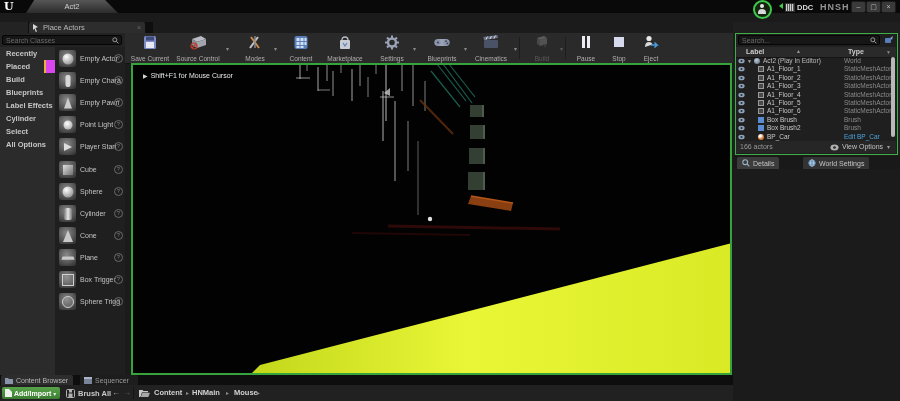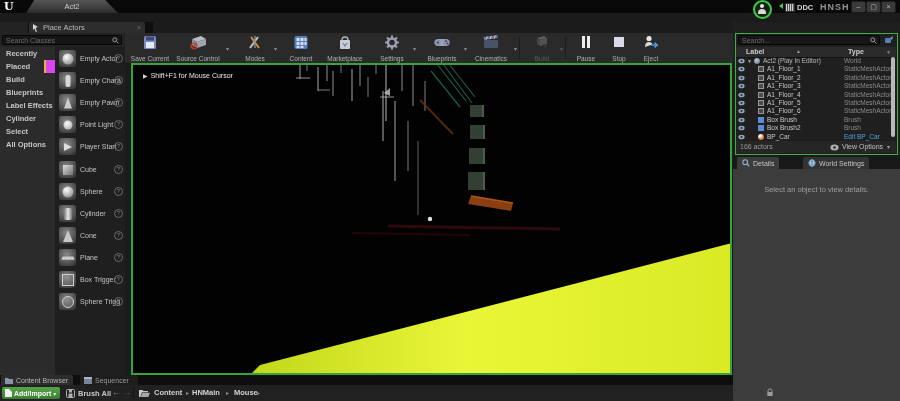--- a/index.html
+++ b/index.html
@@ -578,27 +578,20 @@
     </div>
     <div class="dtab" style="left:70px;background:#333333;">
       <svg width="8" height="8" viewBox="0 0 8 8">
           <circle cx="4" cy="4" r="3.5" fill="#6a93b8"></circle>
           <ellipse cx="4" cy="4" rx="1.6" ry="3.5" fill="none" stroke="#bcd4e8" stroke-width=".7"></ellipse>
           <line x1=".5" y1="4" x2="7.5" y2="4" stroke="#bcd4e8" stroke-width=".7"></line>
         </svg>
       <span>World Settings</span>
     </div>
   </div>
-  <div class="ab detailbody">
-    <div class="ab nw" style="left:50%;top:16px;transform:translateX(-50%);font-size:7.5px;color:#9f9f9f;">Select an object to view details.</div>
-    <svg class="ab" style="left:33px;top:219px;" width="8" height="9" viewBox="0 0 8 9">
-      <path d="M2 4 V2.6 Q2 1 4 1 Q6 1 6 2.6 V4" fill="none" stroke="#9a9a9a" stroke-width="1"></path>
-        <rect x="1.2" y="4" width="5.6" height="4" rx=".8" fill="#9a9a9a"></rect>
-      </svg>
-  </div>
 
   <div class="ab botstrip">
     <div class="ptab" style="left:1px;width:72px;height:10px;">
       <svg width="8" height="7" viewBox="0 0 8 7">
           <path d="M0 1 L3 1 L4 2 L8 2 L8 7 L0 7 Z" fill="#8a94a8"></path>
         </svg>
       <span class="lbl" style="font-size:7px;">Content Browser</span>
     </div>
     <div class="ptab" style="left:80px;width:58px;height:10px;background:#1d1d1d;">
       <svg width="8" height="7" viewBox="0 0 8 7">

